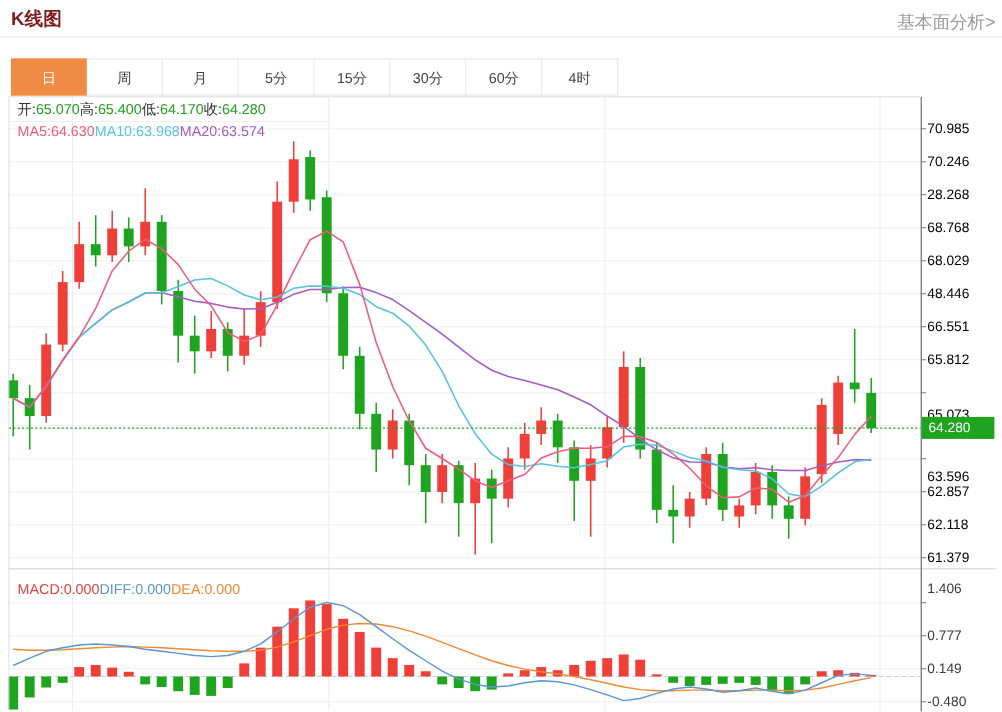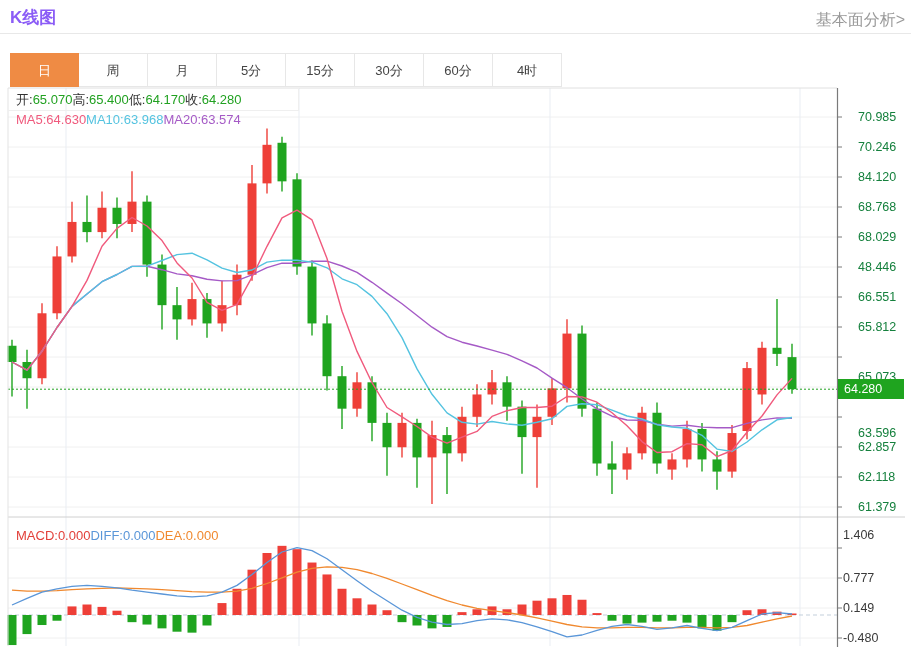--- a/index.html
+++ b/index.html
@@ -1,31 +1,31 @@
 <!DOCTYPE html>
 <html><head>
 <meta charset="utf-8">
 <style>
   html,body{margin:0;padding:0;background:#fff;width:911px;height:647px;overflow:hidden;
     font-family:"Liberation Sans","DejaVu Sans",sans-serif;}
   .app{position:relative;width:911px;height:647px;}
-  .header-title{position:absolute;left:10px;top:6px;font-size:17px;font-weight:bold;color:#8b5cf6;}
+  .header-title{position:absolute;left:10px;top:6px;font-size:17px;font-weight:bold;color:#7f1d1d;}
   .header-link{position:absolute;right:6px;top:10px;font-size:16px;color:#999;text-decoration:none;cursor:pointer;}
   .header-divider{position:absolute;left:0;top:33px;width:911px;height:0;border-top:1px solid #e8e8e8;}
   .tabbar{position:absolute;left:10px;top:53px;display:flex;}
   .tab{width:69px;height:34px;line-height:34px;text-align:center;font-size:13px;color:#444;
     border:1px solid #e7e7e7;border-left:none;background:#fff;cursor:pointer;box-sizing:border-box;}
   .tab:first-child{border-left:1px solid #e7e7e7;}
   .tab.active{color:#fff;border-color:transparent;}
   .chart-area{position:absolute;left:0;top:0;width:793px;height:647px;}
   svg{position:absolute;left:0;top:0;}
   .legend-row{position:absolute;font-size:13px;white-space:nowrap;}
   .legend-row span{margin-right:0;}
   .lg-item{margin-right:18px;}
-  .axlab{position:absolute;left:843px;font-size:12.5px;color:#15803d;height:18px;line-height:18px;margin-left:15px;}
+  .axlab{position:absolute;left:843px;font-size:12.5px;color:#000000;height:18px;line-height:18px;}
   .macd-axlab{position:absolute;left:843px;font-size:12.5px;color:#3a3a3a;height:18px;line-height:18px;}
   .price-tag{position:absolute;left:838px;width:66px;height:20px;line-height:20px;color:#fff;
     font-size:12.5px;padding-left:6px;box-sizing:border-box;}
   .lg-ohlc-box{position:absolute;left:8px;top:88px;width:290px;height:22px;
     border-right:1px solid #efefef;border-bottom:1px solid #efefef;}
 </style>
 </head>
 <body>
 
 <div class="app">
@@ -253,21 +253,21 @@
           <line x1="837" y1="638" x2="842" y2="638" stroke="#7a7a7a"></line>
         </g>
       </svg>
     <div class="lg-ohlc-box"></div>
     <div class="legend-row" id="legend-ohlc" style="left:16px;top:91px;"><span class="lg-item"><span style="color: rgb(51, 51, 51);">开:</span><span style="color: rgb(33, 161, 33);">65.070</span></span><span class="lg-item"><span style="color: rgb(51, 51, 51);">高:</span><span style="color: rgb(33, 161, 33);">65.400</span></span><span class="lg-item"><span style="color: rgb(51, 51, 51);">低:</span><span style="color: rgb(33, 161, 33);">64.170</span></span><span class="lg-item"><span style="color: rgb(51, 51, 51);">收:</span><span style="color: rgb(33, 161, 33);">64.280</span></span></div>
     <div class="legend-row" id="legend-ma" style="left:16px;top:112px;"><span class="lg-item"><span style="color: rgb(240, 90, 125);">MA5:</span><span style="color: rgb(240, 90, 125);">64.630</span></span><span class="lg-item"><span style="color: rgb(84, 195, 224);">MA10:</span><span style="color: rgb(84, 195, 224);">63.968</span></span><span class="lg-item"><span style="color: rgb(165, 90, 198);">MA20:</span><span style="color: rgb(165, 90, 198);">63.574</span></span></div>
     <div class="legend-row" id="legend-macd" style="left:16px;top:528px;"><span class="lg-item"><span style="color: rgb(226, 64, 58);">MACD:</span><span style="color: rgb(226, 64, 58);">0.000</span></span><span class="lg-item"><span style="color: rgb(90, 150, 216);">DIFF:</span><span style="color: rgb(90, 150, 216);">0.000</span></span><span class="lg-item"><span style="color: rgb(240, 137, 47);">DEA:</span><span style="color: rgb(240, 137, 47);">0.000</span></span></div>
     <div id="axis-labels">
         <div class="axlab" style="top: 108px;">70.985</div>
         <div class="axlab" style="top: 138px;">70.246</div>
-        <div class="axlab" style="top: 168px;">84.120</div>
+        <div class="axlab" style="top: 168px;">28.268</div>
         <div class="axlab" style="top: 198px;">68.768</div>
         <div class="axlab" style="top: 228px;">68.029</div>
         <div class="axlab" style="top: 258px;">48.446</div>
         <div class="axlab" style="top: 288px;">66.551</div>
         <div class="axlab" style="top: 318px;">65.812</div>
         <div class="axlab" style="top: 368px;">65.073</div>
         <div class="axlab" style="top: 424px;">63.596</div>
         <div class="axlab" style="top: 438px;">62.857</div>
         <div class="axlab" style="top: 468px;">62.118</div>
         <div class="axlab" style="top: 498px;">61.379</div>

